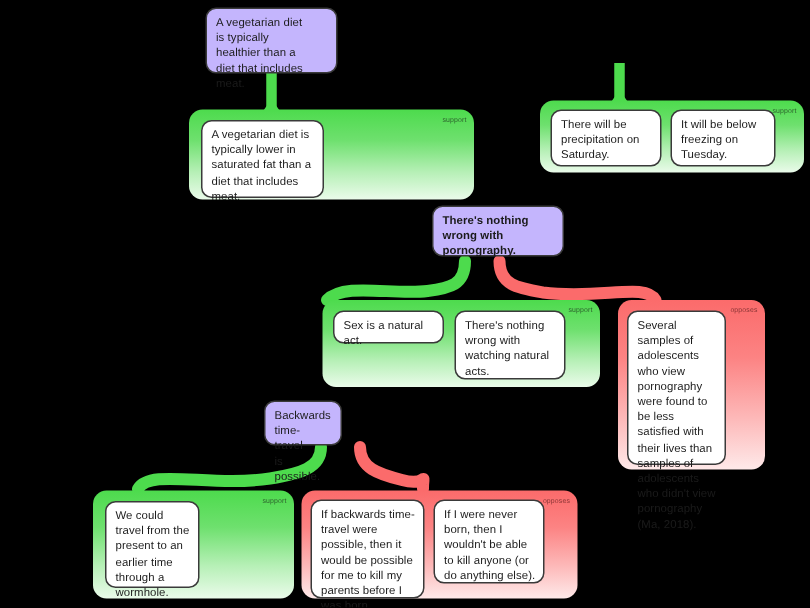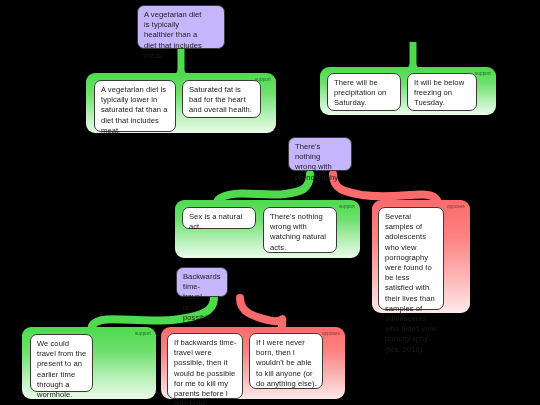--- a/index.html
+++ b/index.html
@@ -37,20 +37,21 @@
     padding: 4px 19px 4px 6px;
     letter-spacing: 0.05px;
     z-index: 5;
   }
   
   .group {
     position: absolute;
     box-sizing: border-box;
     border-radius: 9px;
     z-index: 3;
+    margin-left: 40px;
   }
   .group.support {
     background: linear-gradient(to bottom, #4ddb4d 0%, #6ee06e 34%, #b7f0b7 70%, #eafbea 100%);
   }
   .group.oppose {
     background: linear-gradient(to bottom, #fb6b6b 0%, #fc8383 34%, #fdb9b9 70%, #fee9e9 100%);
   }
   .group-label {
     position: absolute;
     top: 4px;
@@ -94,31 +95,30 @@
     <path d="M 214 298 C 214 312, 200 316, 180 319 C 140 325, 100 312, 92 326" stroke="#4ddb4d" stroke-width="8" fill="none" stroke-linecap="round"></path>
 
     <path d="M 240 298 C 240 312, 252 316, 268 320 C 286 325, 282 312, 282 326" stroke="#fb6b6b" stroke-width="8" fill="none" stroke-linecap="round"></path>
   </svg>
 
   <div class="claim" style="left:137px; top:5px; width:88px; height:44px;">A vegetarian diet is typically healthier than a diet that includes meat.</div>
 
   <div class="group support" style="left:86px; top:73px; width:190px; height:60px;">
     <span class="group-label">support</span>
     <div class="child" style="left:8px; top:7px; width:82px; height:52px;">A vegetarian diet is typically lower in saturated fat than a diet that includes meat.</div>
-    <div class="child" style="left:96px; top:7px; width:79px; height:38px;">Saturated fat is bad for the heart and overall health.</div>
   </div>
 
 
   <div class="group support" style="left:320px; top:67px; width:176px; height:48px;">
     <span class="group-label">support</span>
     <div class="child" style="left:7px; top:6px; width:74px; height:38px;">There will be precipitation on Saturday.</div>
     <div class="child" style="left:87px; top:6px; width:70px; height:38px;">It will be below freezing on Tuesday.</div>
   </div>
 
-  <div class="claim" style="left:288px; top:137px; width:64px; height:34px;">There's nothing wrong with pornography.</div>
+  <div class="claim" style="left:288px; top:137px; width:88px; height:34px;font-weight:bold;">There's nothing wrong with pornography.</div>
 
   <div class="group support" style="left:175px; top:200px; width:185px; height:58px;">
     <span class="group-label">support</span>
     <div class="child" style="left:7px; top:7px; width:74px; height:22px;">Sex is a natural act.</div>
     <div class="child" style="left:88px; top:7px; width:74px; height:46px;">There's nothing wrong with watching natural acts.</div>
   </div>
 
   <div class="group oppose" style="left:372px; top:200px; width:98px; height:113px;">
     <span class="group-label">opposes</span>
     <div class="child" style="left:6px; top:7px; width:66px; height:103px;">Several samples of adolescents who view pornography were found to be less satisfied with their lives than samples of adolescents who didn't view pornography (Ma, 2018).</div>

